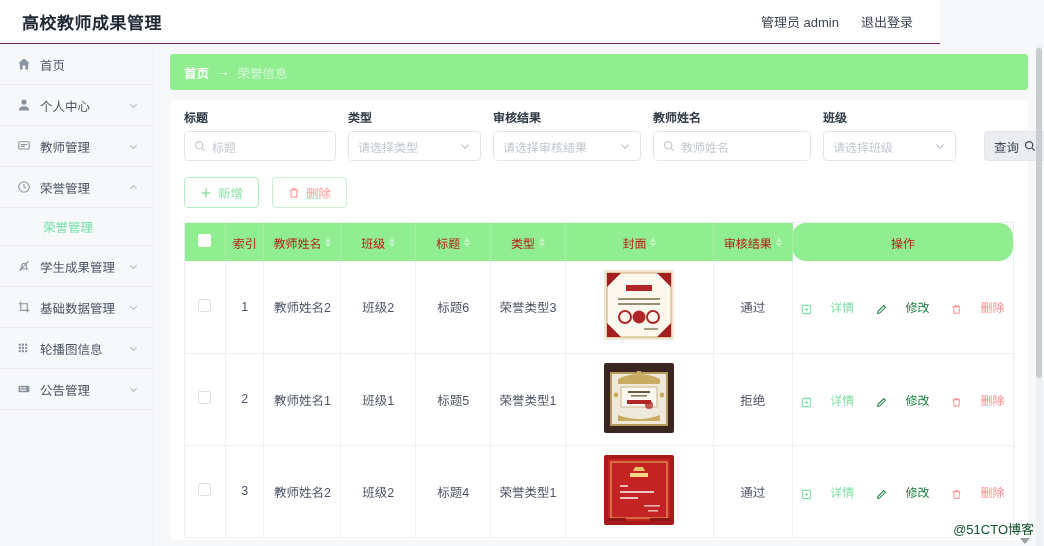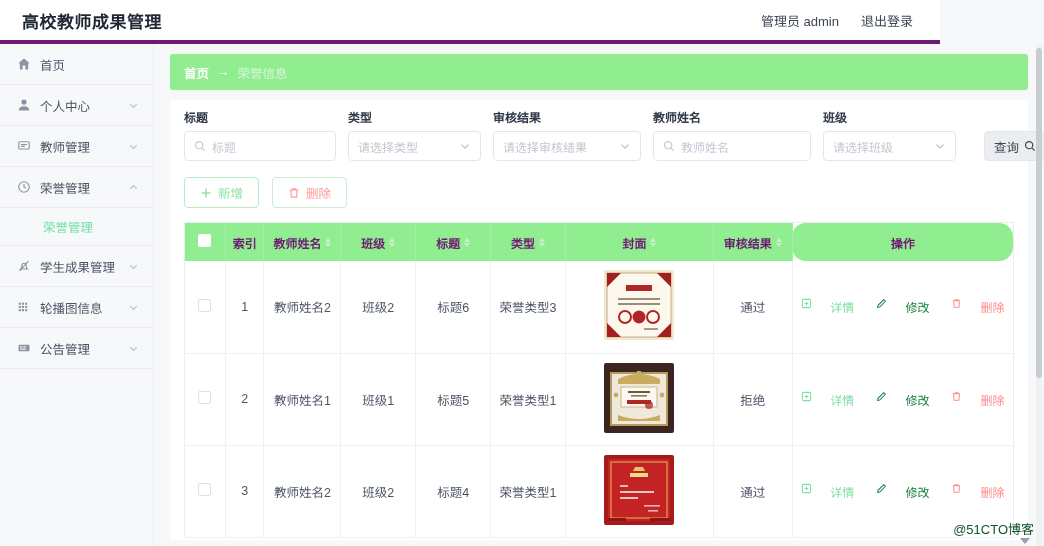--- a/index.html
+++ b/index.html
@@ -10,21 +10,21 @@
     font-family: "Liberation Sans", "DejaVu Sans", sans-serif;
     background: #f5f6f8;
   }
   #app { position: relative; width: 1044px; height: 546px; background: #f7f8fa; }
 
   
   .topbar {
     position: absolute; top: 0; left: 0; width: 940px; height: 44px;
     background: #ffffff;
     display: flex; align-items: center; justify-content: space-between;
-    border-bottom: 4px solid #701a75;
+    border-bottom: 1px solid #701a75;
     z-index: 5;
   }
   .brand {
     padding-left: 22px;
     font-size: 17px; font-weight: bold; color: #1f2733;
     letter-spacing: 0.5px;
   }
   .top-right { display: flex; align-items: flex-end; padding-right: 27px; gap: 22px; }
   .top-right span { font-size: 13px; color: #3d4654; white-space: nowrap; }
 
@@ -131,22 +131,22 @@
   .btn .ico { width: 12px; height: 12px; display: inline-flex; }
   .btn .ico svg { display: block; }
   .btn-add    { border: 1px solid #b6ecc4; color: #8fe3a8; }
   .btn-delete { border: 1px solid #c8edd0; color: #ff9b9b; }
 
   
   .table-wrap { margin-top: 14px; border: 1px solid #ebedf0; border-bottom: none; }
   table { border-collapse: collapse; width: 100%; table-layout: fixed; }
   thead th {
     background: #90ee90;
-    color: #701a75;
-    font-size: 12px; font-weight: bold;
+    color: #b91c1c;
+    font-size: 12px; font-weight: normal;
     height: 38px;
     border-right: 1px solid #a6f0a6;
     text-align: center;
     white-space: nowrap;
   }
   thead th:last-child { border-right: none; border-radius: 14px; }
   thead .th-inner { display: inline-flex; align-items: center; gap: 4px; justify-content: center; }
   .sort-ico { display: inline-flex; flex-direction: column; gap: 1px; color: #cdf3cd; }
   .sort-ico i { display: block; width: 0; height: 0; border-left: 3px solid transparent; border-right: 3px solid transparent; }
   .sort-ico i.up { border-bottom: 4px solid #c9f2c9; }
@@ -170,21 +170,21 @@
   .cb-head {
     width: 13px; height: 13px; border-radius: 2px;
     background: #ffffff; display: inline-block; cursor: pointer;
   }
 
   .thumb {
     width: 70px; height: 70px; border-radius: 2px; display: inline-block;
     overflow: hidden; position: relative;
   }
   .ops { display: flex; align-items: center; justify-content: center; gap: 22px; }
-  .op { display: inline-flex; align-items: flex-start; gap: 18px; font-size: 12px; cursor: pointer; white-space: nowrap; }
+  .op { display: inline-flex; align-items: flex-end; gap: 18px; font-size: 12px; cursor: pointer; white-space: nowrap; }
   .op .ico { width: 11px; height: 11px; display: inline-flex; }
   .op .ico svg { display: block; }
   .op-detail { color: #7ddfa3; }
   .op-edit   { color: #15803d; }
   .op-del    { color: #ff8f8f; }
 
   
   .scrollbar {
     position: absolute; right: 2px; top: 48px;
     width: 6px; height: 330px; border-radius: 3px;
@@ -291,20 +291,34 @@
           </svg>
       </span>
       <span class="mi-label">学生成果管理</span>
       <span class="mi-arrow">
         <svg viewBox="0 0 12 12" width="11" height="11" fill="none" stroke="currentColor" stroke-width="1.4">
             <path d="M2.5 4.5 6 8l3.5-3.5"></path>
           </svg>
       </span>
     </div>
 
+    <div class="menu-item">
+      <span class="mi-icon">
+        <svg viewBox="0 0 16 16" width="14" height="14" fill="none" stroke="currentColor" stroke-width="1.3">
+            <path d="M4.3 1.8v10h10"></path>
+            <path d="M1.8 4.3h10v10"></path>
+          </svg>
+      </span>
+      <span class="mi-label">基础数据管理</span>
+      <span class="mi-arrow">
+        <svg viewBox="0 0 12 12" width="11" height="11" fill="none" stroke="currentColor" stroke-width="1.4">
+            <path d="M2.5 4.5 6 8l3.5-3.5"></path>
+          </svg>
+      </span>
+    </div>
 
     <div class="menu-item">
       <span class="mi-icon">
         <svg viewBox="0 0 16 16" width="14" height="14" fill="currentColor">
             <rect x="2" y="3" width="2.4" height="2.4"></rect>
             <rect x="5.6" y="3" width="2.4" height="2.4"></rect>
             <rect x="9.2" y="3" width="2.4" height="2.4"></rect>
             <rect x="2" y="6.7" width="2.4" height="2.4"></rect>
             <rect x="5.6" y="6.7" width="2.4" height="2.4"></rect>
             <rect x="9.2" y="6.7" width="2.4" height="2.4"></rect>

